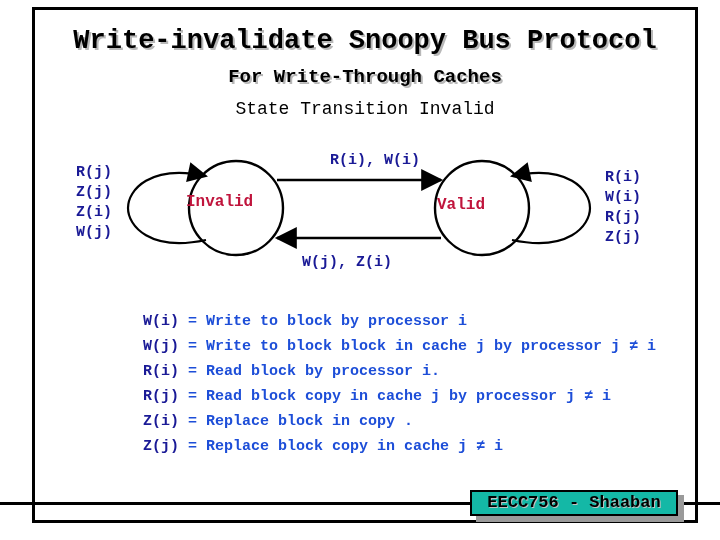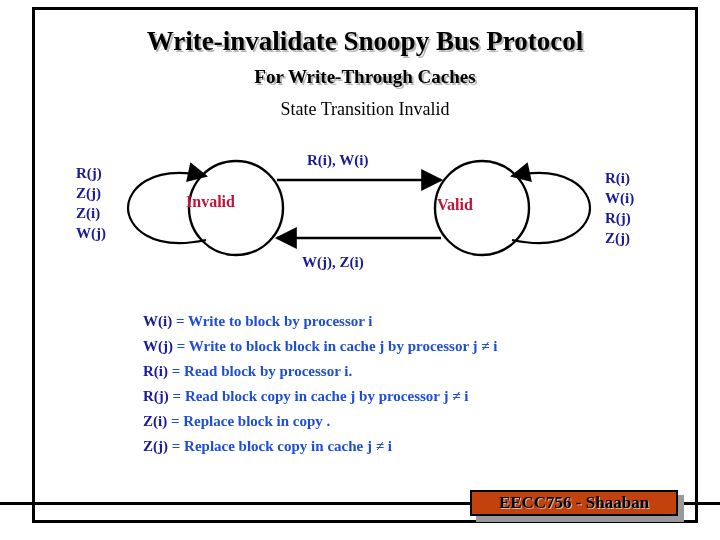--- a/index.html
+++ b/index.html
@@ -6,21 +6,21 @@
     margin: 0;
     padding: 0;
     background: #ffffff;
   }
   #slide {
     position: relative;
     width: 720px;
     height: 540px;
     background: #ffffff;
     overflow: hidden;
-    font-family: Liberation Serif, serif;
+    font-family: Liberation Mono, monospace;
   }
   #frame {
     position: absolute;
     left: 32px;
     top: 7px;
     width: 666px;
     height: 516px;
     border: 3px solid #000000;
     box-sizing: border-box;
   }
@@ -101,21 +101,21 @@
   .evt-stack {
     position: absolute;
     font-size: 15px;
     font-weight: bold;
     color: #1a1a96;
     line-height: 20px;
     white-space: nowrap;
   }
   #evt-left  { left: 76px;  top: 163px; }
   #evt-right { left: 605px; top: 168px; }
-  #evt-top   { left: 307px; top: 152px; text-align: right; }
+  #evt-top   { left: 330px; top: 152px; text-align: right; }
   #evt-bottom{ left: 302px; top: 254px; }
 
   
   #legend {
     position: absolute;
     left: 143px;
     top: 309px;
     width: 470px;
   }
   .legend-row {
@@ -158,21 +158,21 @@
     width: 208px;
     height: 27px;
     background: #9a9a9a;
   }
   #footer-box {
     position: absolute;
     left: 470px;
     top: 490px;
     width: 208px;
     height: 26px;
-    background: #c2410c;
+    background: #14b8a6;
     border: 2px solid #000000;
     box-sizing: border-box;
     text-align: center;
   }
   #footer-title {
     font-size: 17px;
     font-weight: bold;
     color: #000000;
     line-height: 22px;
     text-shadow: 1px 1px 0 #c0c0c0;

